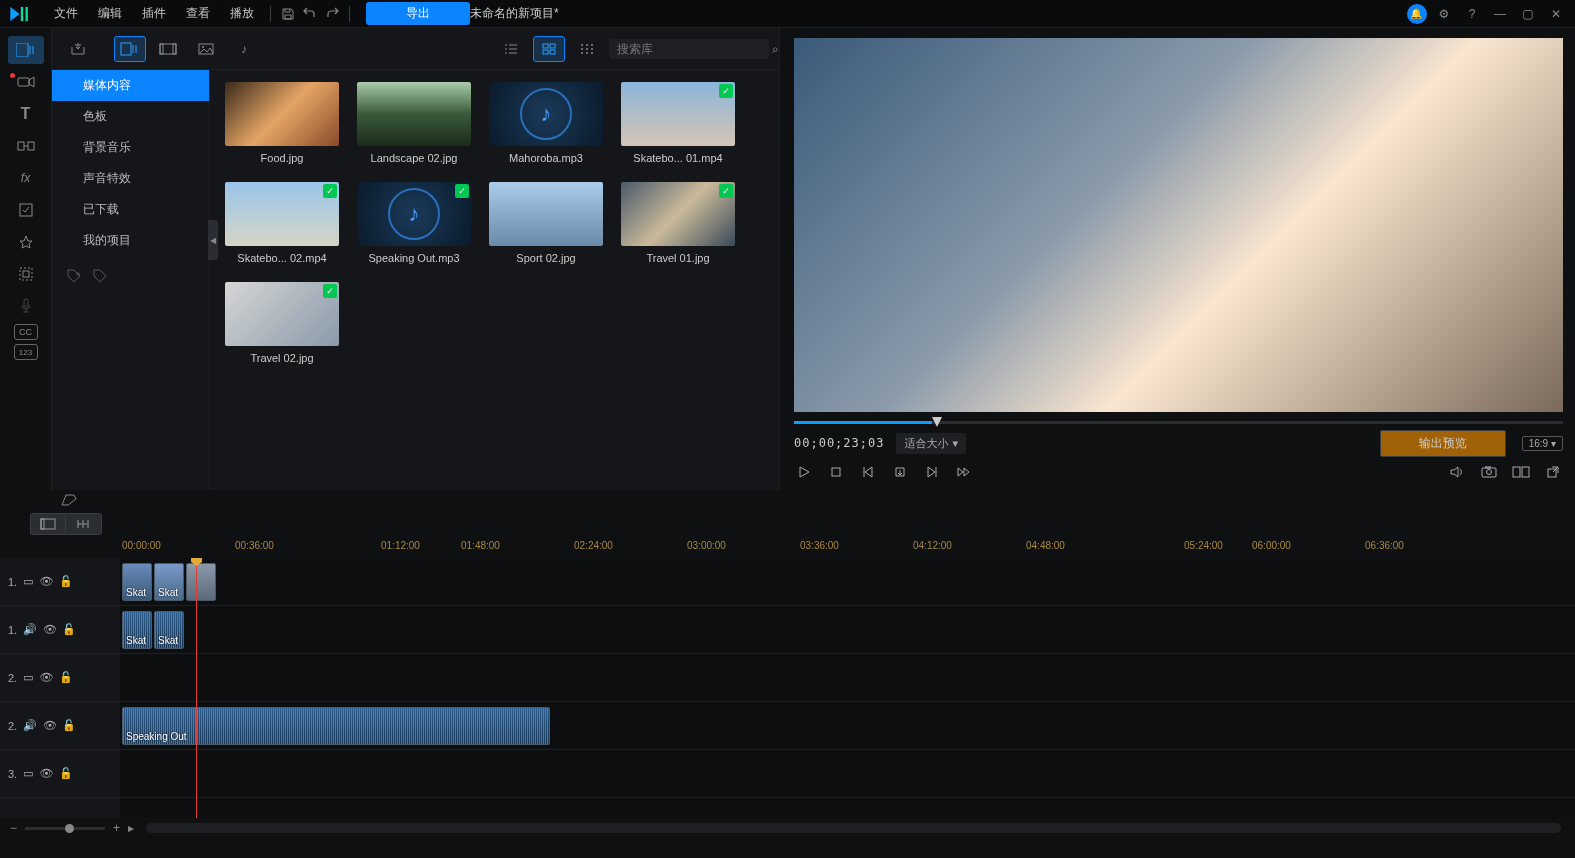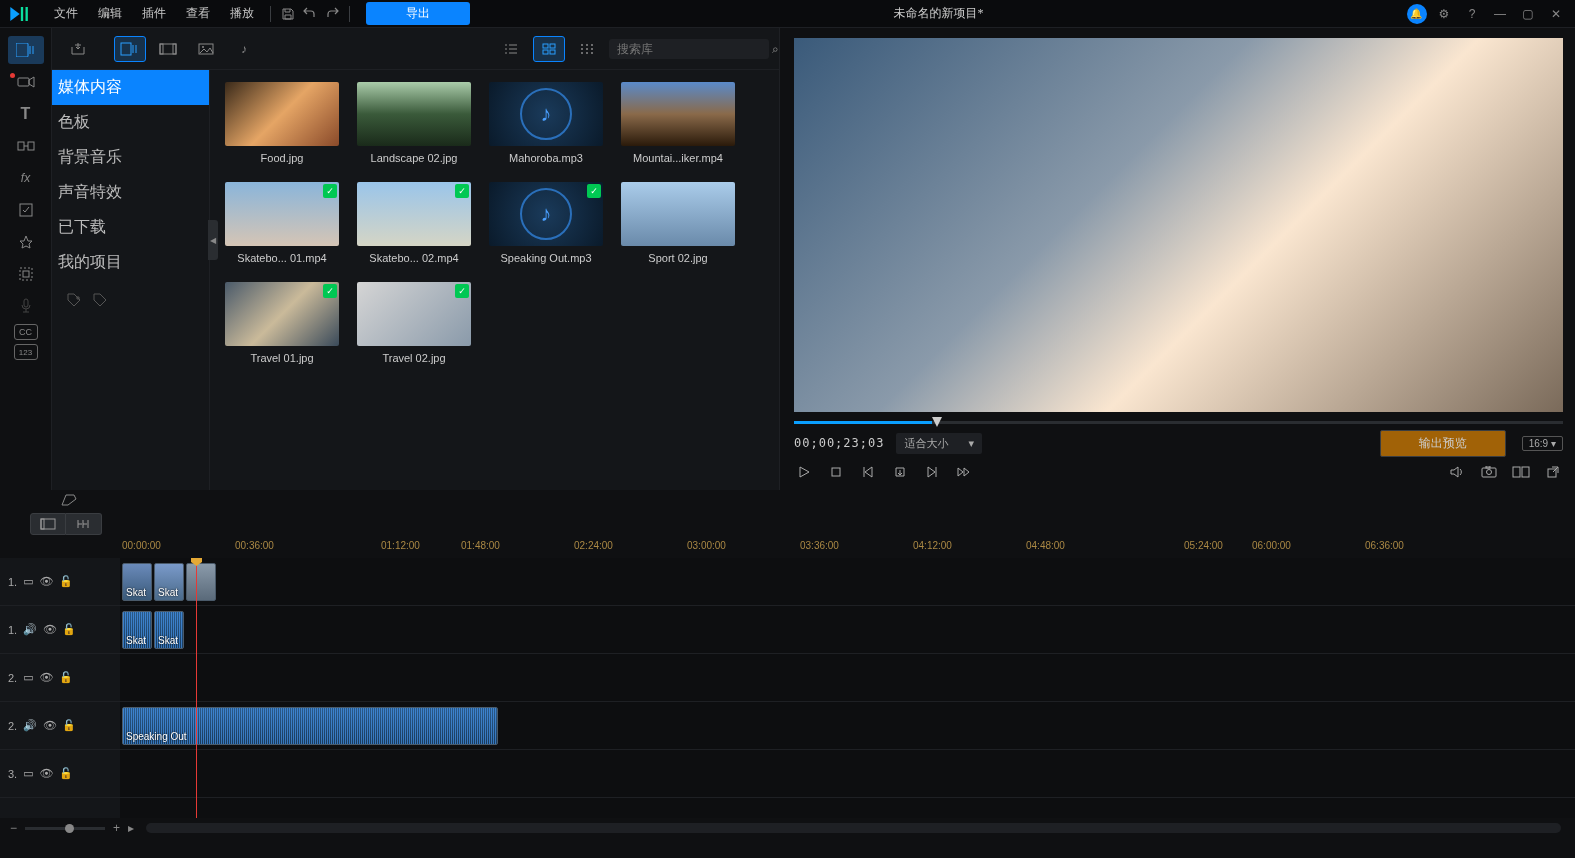--- a/index.html
+++ b/index.html
@@ -6,21 +6,21 @@
 body { background: #0f1012; color: #c8c8c8; font-size: 12px; overflow: hidden; width: 1575px; height: 858px; }
 
 
 .menu-bar { height: 28px; background: #0a0b0d; display: flex; align-items: center; padding: 0 8px; border-bottom: 1px solid #1e2024; }
 .logo { width: 28px; height: 20px; display: flex; align-items: center; margin-right: 8px; }
 .logo svg { width: 100%; height: 100%; }
 .menu-item { padding: 4px 10px; cursor: pointer; color: #c8c8c8; }
 .menu-sep { width: 1px; height: 16px; background: #3a3d41; margin: 0 6px; }
 .menu-icon { width: 22px; height: 22px; display: flex; align-items: center; justify-content: center; cursor: pointer; color: #888; }
 .export-btn { margin-left: 10px; background: #0a84ff; color: #fff; padding: 3px 40px; border: none; border-radius: 3px; cursor: pointer; font-size: 12px; }
-.title { flex: 1; text-align: center; color: #ccc; font-family: Liberation Serif, serif; }
+.title { flex: 1; color: #ccc; }
 .win-right { display: flex; align-items: center; gap: 6px; }
 .bell { width: 20px; height: 20px; border-radius: 50%; background: #0a84ff; display: flex; align-items: center; justify-content: center; color: #fff; font-size: 10px; }
 
 
 .main { display: flex; height: 462px; }
 .left-rail { width: 52px; background: #0f1012; border-right: 1px solid #1e2024; display: flex; flex-direction: column; align-items: center; padding-top: 8px; gap: 4px; }
 .rail-btn { width: 36px; height: 28px; display: flex; align-items: center; justify-content: center; cursor: pointer; border-radius: 3px; color: #888; }
 .rail-btn.active { background: #1a3a5a; color: #2a9fff; }
 .rail-btn.rec::before { content:""; width:5px; height:5px; background:#e53935; border-radius:50%; position:absolute; margin-left:-26px; margin-top:-14px; }
 
@@ -29,21 +29,21 @@
 .media-left { width: 728px; background: #141619; display: flex; flex-direction: column; border-right: 1px solid #1e2024; position: relative; }
 .media-toolbar { height: 42px; border-bottom: 1px solid #1e2024; display: flex; align-items: center; padding: 0 10px; gap: 6px; }
 .tb-btn { width: 32px; height: 26px; display: flex; align-items: center; justify-content: center; border-radius: 3px; cursor: pointer; color: #888; border: 1px solid transparent; }
 .tb-btn.active { border-color: #0a84ff; color: #2a9fff; background: #17314a; }
 .tb-spacer { flex: 1; }
 .search-box { display: flex; align-items: center; background: #1e2024; border-radius: 3px; padding: 3px 8px; width: 160px; }
 .search-box input { background: transparent; border: none; outline: none; color: #ccc; flex: 1; font-size: 12px; }
 
 .media-body { flex: 1; display: flex; overflow: hidden; }
 .media-sidebar { width: 158px; background: #141619; border-right: 1px solid #1e2024; position: relative; }
-.ms-item { padding: 7px 6px; cursor: pointer; color: #bbb; font-size: 16px;}
+.ms-item { padding: 7px 31px; cursor: pointer; color: #bbb; font-size: 12px;}
 .ms-item.active { background: #0a84ff; color: #fff; }
 .tag-icons { padding: 12px 14px; display:flex; gap:8px; color:#555;}
 .collapse-handle { position: absolute; right: -9px; top: 150px; width: 10px; height: 40px; background: #2a2d31; display: flex; align-items: center; justify-content: center; font-size: 8px; color: #888; cursor: pointer; border-radius: 0 3px 3px 0; }
 
 .media-grid { flex: 1; overflow-y: auto; padding: 12px; display: grid; grid-template-columns: repeat(4, 120px); gap: 18px 12px; align-content: start; justify-content: start;}
 .media-item { display: flex; flex-direction: column; align-items: center; gap: 6px; cursor: pointer; position: relative; }
 .thumb { width: 114px; height: 64px; border-radius: 2px; background: #2a2d31; position: relative; overflow: hidden; }
 .thumb.audio { background: radial-gradient(circle at center, #1a3a5a 0%, #0a1a2a 100%); display:flex; align-items:center; justify-content:center; }
 .thumb.audio::after { content:""; width:48px; height:48px; border:2px solid #2a6fba; border-radius:50%; position:absolute;}
 .audio-note { color:#4a9fff; font-size:22px; }
@@ -54,21 +54,21 @@
 .preview { flex: 1; background: #0f1012; display: flex; flex-direction: column; padding: 10px 12px 4px 14px;}
 .preview-canvas { flex: 1; background: #000; display: flex; align-items: center; justify-content: center; position: relative; }
 .preview-img { width: 100%; height: 100%; background: linear-gradient(135deg, #3a5a7a 0%, #8a9aaa 40%, #fae6d0 60%, #7a6a5a 100%); position:relative; }
 .preview-track { height: 14px; display: flex; align-items: center; padding-top:6px;}
 .track-bar { flex: 1; height: 3px; background: #2a2d31; position: relative; }
 .track-fill { position: absolute; left: 0; top: 0; height: 100%; width: 18%; background: #0a9fff; }
 .track-thumb { position: absolute; left: 18%; top: -4px; width: 10px; height: 10px; background: #ccc; clip-path: polygon(50% 0, 100% 100%, 0 100%); transform: rotate(180deg);}
 
 .preview-ctrl { display: flex; align-items: center; gap: 8px; height: 26px; margin-top:4px; color:#aaa;}
 .timecode { font-family: monospace; color:#ccc; letter-spacing:1px; margin-right:4px;}
-.fit-select { background:#1e2024; padding:3px 8px; border-radius:2px; font-size:11px; display:flex; align-items:center; gap:20px; cursor:pointer;}
+.fit-select { background:#1e2024; padding:3px 8px; border-radius:2px; font-size:11px; display:flex; align-items:center; gap:4px; cursor:pointer;}
 .pv-btn { width:20px; height:20px; display:flex; align-items:center; justify-content:center; cursor:pointer; }
 .output-preview-btn { margin-left:auto; background:#a16207; border:1px solid #3a3d41; padding:4px 38px; border-radius:2px; cursor:pointer; font-size:12px; color:#ccc;}
 .aspect-tag { border:1px solid #555; padding:1px 6px; font-size:10px; border-radius:2px; margin-left:8px;}
 .transport { display:flex; gap:12px; height:28px; align-items:center; color:#aaa; margin-top:2px;}
 .transport .right { margin-left:auto; display:flex; gap:12px;}
 
 
 .divider-h { height: 20px; background: #0f1012; display:flex; align-items:center; padding-left:60px;}
 
 
@@ -288,24 +288,20 @@
               <div class="thumb" style="background: linear-gradient(rgb(170, 204, 170), rgb(58, 90, 58), rgb(26, 42, 26));"></div>
               <div class="media-label">Landscape 02.jpg</div>
             </div>
             <div class="media-item">
               <div class="thumb audio">
                 <span class="audio-note">♪</span>
               </div>
               <div class="media-label">Mahoroba.mp3</div>
             </div>
             <div class="media-item">
-              <div class="thumb" style="background: linear-gradient(rgb(90, 138, 202), rgb(138, 106, 74), rgb(42, 26, 10));"></div>
-              <div class="media-label">Mountai...iker.mp4</div>
-            </div>
-            <div class="media-item">
               <div class="thumb" style="background: linear-gradient(rgb(138, 181, 218), rgb(213, 197, 181));">
                 <div class="check">✓</div>
               </div>
               <div class="media-label">Skatebo... 01.mp4</div>
             </div>
             <div class="media-item">
               <div class="thumb" style="background: linear-gradient(rgb(154, 197, 234), rgb(213, 213, 197));">
                 <div class="check">✓</div>
               </div>
               <div class="media-label">Skatebo... 02.mp4</div>
@@ -509,21 +505,21 @@
             <div class="wave"></div>
             <span class="clip-label">Skat</span>
           </div>
         <div class="clip audio" style="left:34px;width:30px">
             <div class="wave"></div>
             <span class="clip-label">Skat</span>
           </div>
       </div>
       <div class="tl-lane"></div>
       <div class="tl-lane">
-        <div class="clip audio" style="left:2px;width:376px">
+        <div class="clip audio" style="left:2px;width:428px">
             <div class="wave"></div>
             <span class="clip-label">Speaking Out</span>
           </div>
       </div>
       <div class="tl-lane"></div>
     </div>
   </div>
   <div class="zoom-bar">
     <span style="color:#888">−</span>
     <div class="zoom-slider">

